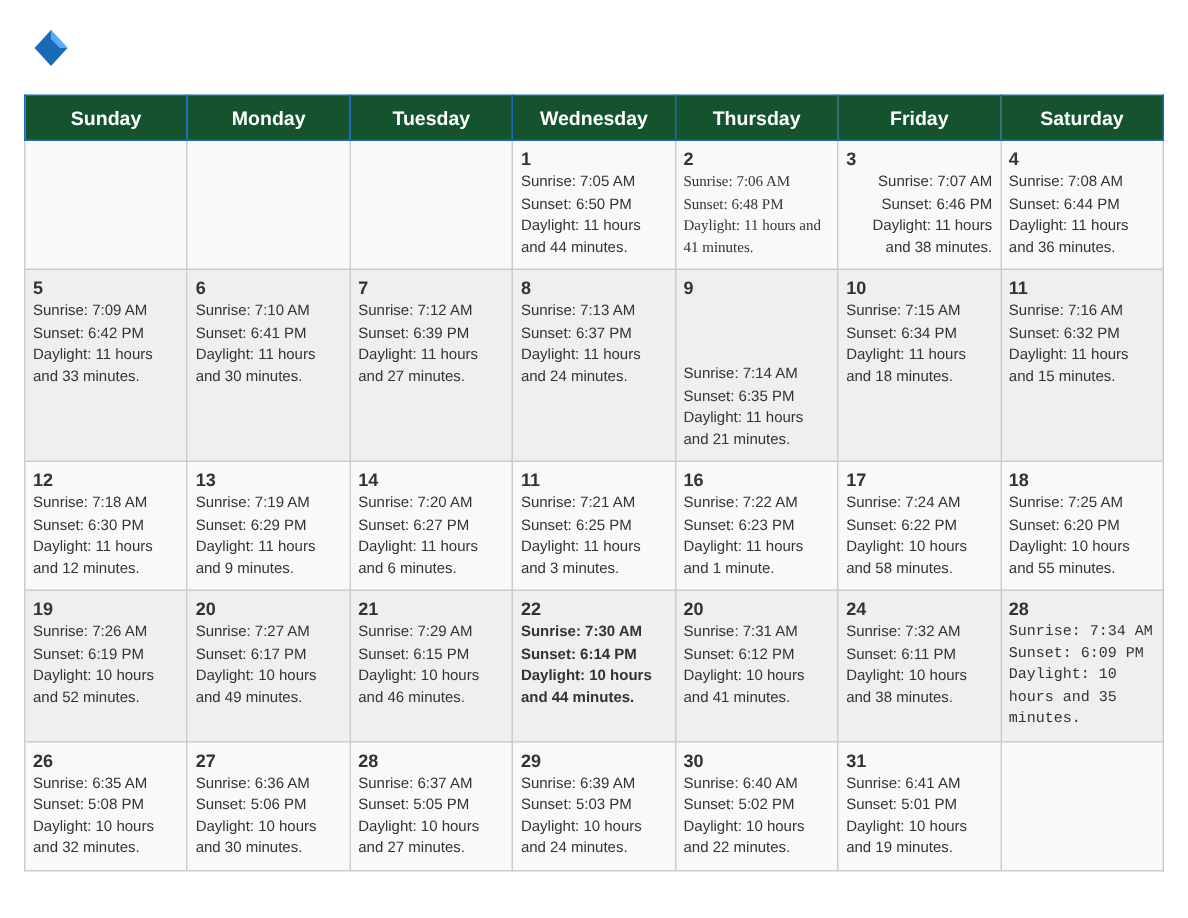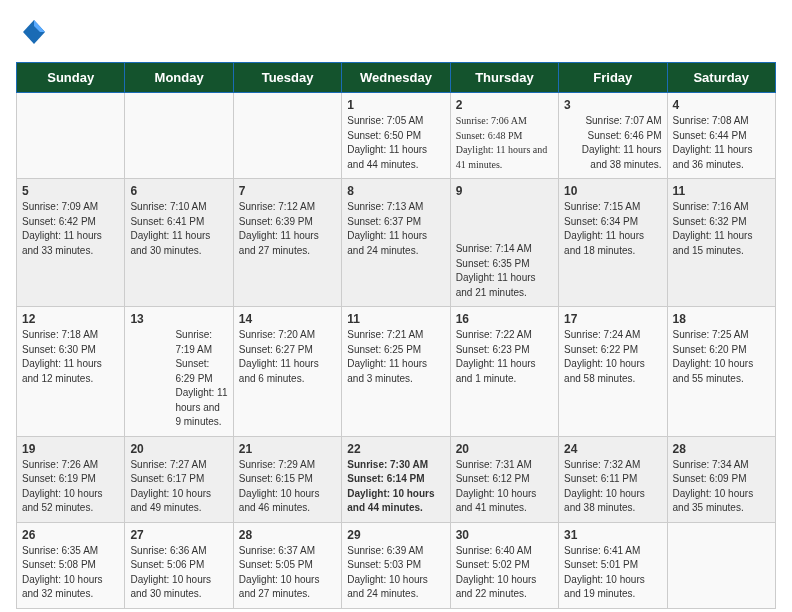--- a/index.html
+++ b/index.html
@@ -184,21 +184,21 @@
       </tr>
       <tr>
         <td>
           <span class="day-num">12</span>
           <div class="day-info" style="white-space: pre-line;">Sunrise: 7:18 AM
 Sunset: 6:30 PM
 Daylight: 11 hours and 12 minutes.</div>
         </td>
         <td>
           <span class="day-num">13</span>
-          <div class="day-info" style="white-space: pre-line; margin-left: 45px;">Sunrise: 7:19 AM
+          <div class="day-info" style="white-space: pre-line;">Sunrise: 7:19 AM
 Sunset: 6:29 PM
 Daylight: 11 hours and 9 minutes.</div>
         </td>
         <td>
           <span class="day-num">14</span>
           <div class="day-info" style="white-space: pre-line;">Sunrise: 7:20 AM
 Sunset: 6:27 PM
 Daylight: 11 hours and 6 minutes.</div>
         </td>
         <td>
@@ -258,21 +258,21 @@
 Daylight: 10 hours and 41 minutes.</div>
         </td>
         <td>
           <span class="day-num">24</span>
           <div class="day-info" style="white-space: pre-line;">Sunrise: 7:32 AM
 Sunset: 6:11 PM
 Daylight: 10 hours and 38 minutes.</div>
         </td>
         <td>
           <span class="day-num">28</span>
-          <div class="day-info" style="white-space: pre-line;">Sunrise: 7:34 AM
+          <div class="day-info" style="white-space: pre-line; font-family: Liberation Mono, monospace;">Sunrise: 7:34 AM
 Sunset: 6:09 PM
 Daylight: 10 hours and 35 minutes.</div>
         </td>
       </tr>
       <tr>
         <td>
           <span class="day-num">26</span>
           <div class="day-info" style="white-space: pre-line;">Sunrise: 6:35 AM
 Sunset: 5:08 PM
 Daylight: 10 hours and 32 minutes.</div>

